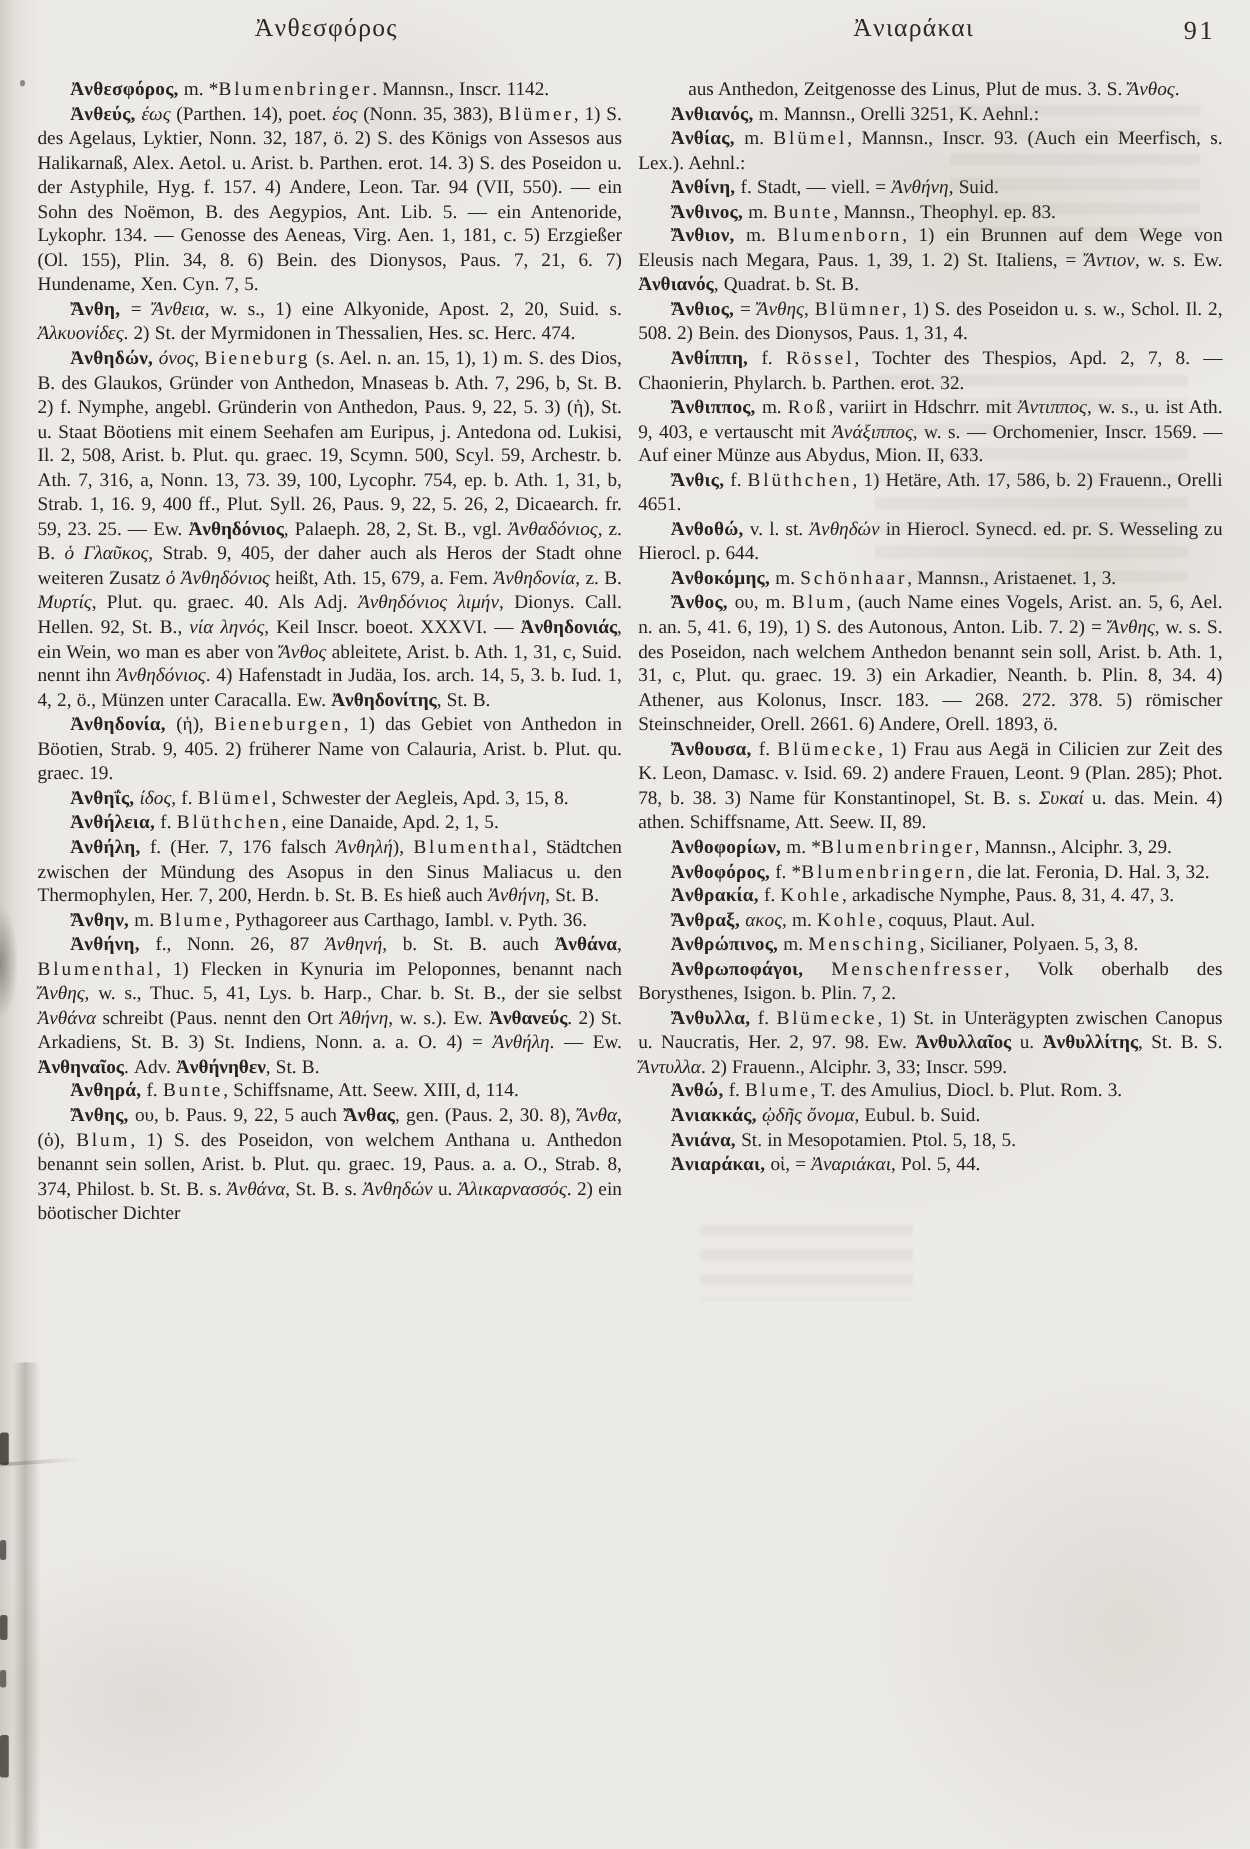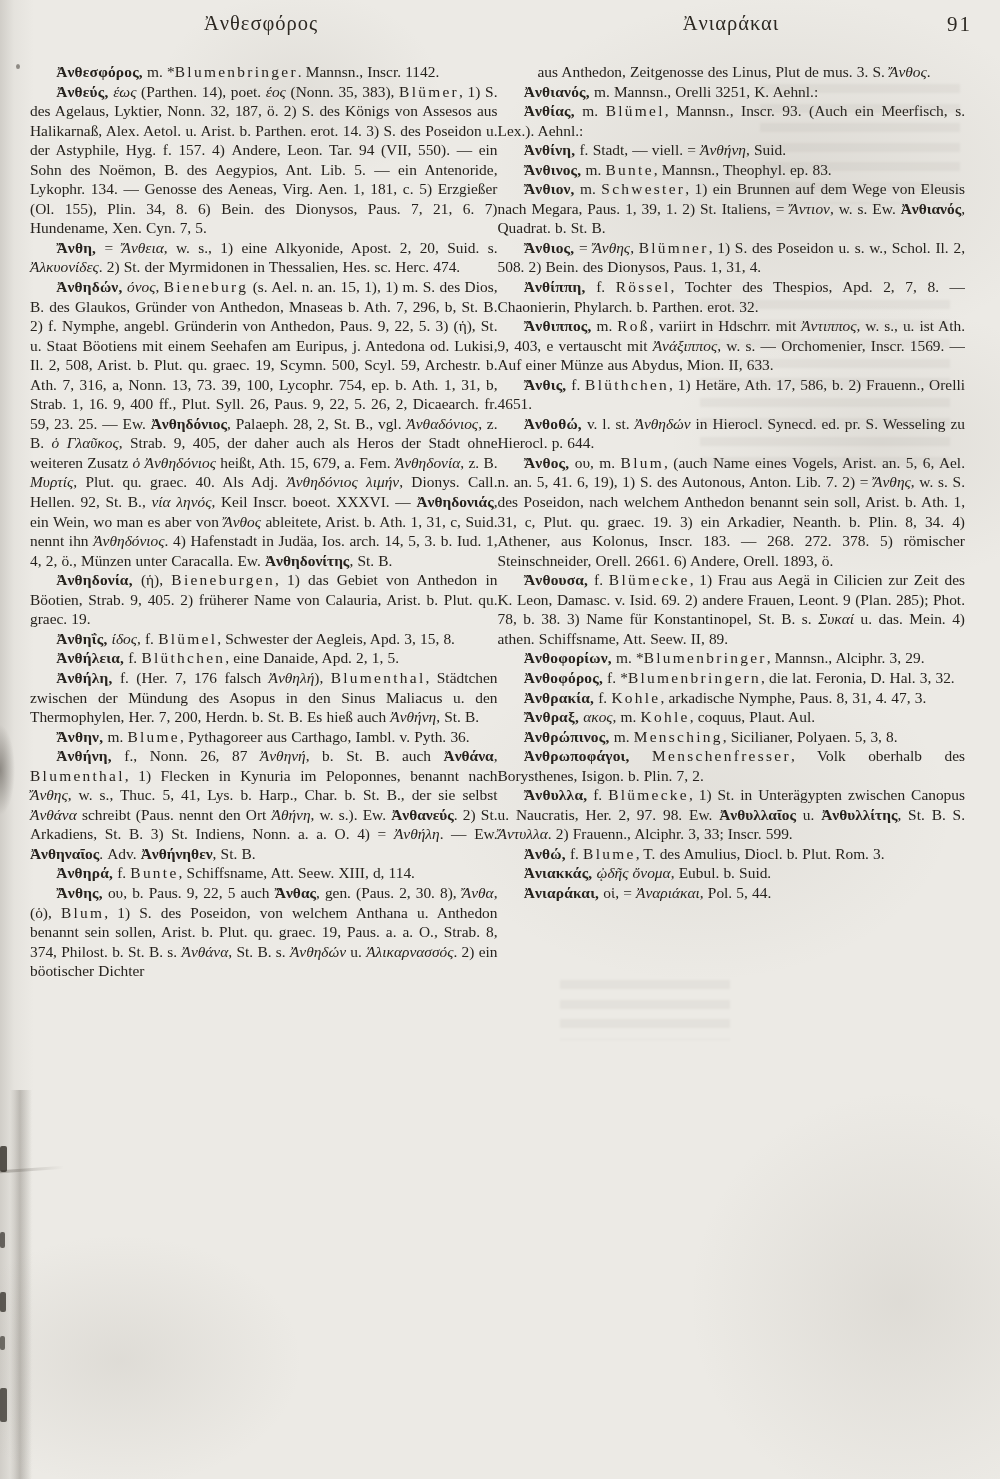--- a/index.html
+++ b/index.html
@@ -53,21 +53,21 @@
 
   
   .running-head { position: absolute; top: 12px; left: 0; width: 100%; height: 34px; font-size: 20.5px; color: #2c2822; }
   .rh-left  { position: absolute; left: 30px;  width: 462px; text-align: center; letter-spacing: 1px; }
   .rh-right { position: absolute; left: 505px; width: 452px; text-align: center; letter-spacing: 1px; }
   .rh-page  { position: absolute; right: 28px; top: 0; font-size: 21px; letter-spacing: 2px; }
 
   
   .columns {
     position: absolute; top: 62px; left: 30px; right: 22px; bottom: 0;
-    display: flex; 
+    display: flex; gap: 13px;
   }
   .col { width: calc(50% - 6.5px); }
   p.entry {
     margin: 0; padding: 0;
     font-size: 15.4px; line-height: 19.55px;
     text-align: justify;
     text-indent: 1.7em;
     word-spacing: 0.02em;
   }
   p.entry.cont { text-indent: 0; margin-left: 40px; }
@@ -101,37 +101,39 @@
         <p class="entry"><span class="hw">Ἀνθήνη,</span> f., Nonn. 26, 87 <span class="it">Ἀνθηνή</span>, b. St. B. auch <span class="bd">Ἀνθάνα</span>, <span class="sp">Blumenthal</span>, 1) Flecken in Kynuria im Peloponnes, benannt nach <span class="it">Ἄνθης</span>, w. s., Thuc. 5, 41, Lys. b. Harp., Char. b. St. B., der sie selbst <span class="it">Ἀνθάνα</span> schreibt (Paus. nennt den Ort <span class="it">Ἀθήνη</span>, w. s.). Ew. <span class="bd">Ἀνθανεύς</span>. 2) St. Arkadiens, St. B. 3) St. Indiens, Nonn. a. a. O. 4) = <span class="it">Ἀνθήλη</span>. — Ew. <span class="bd">Ἀνθηναῖος</span>. Adv. <span class="bd">Ἀνθήνηθεν</span>, St. B.</p>
         <p class="entry"><span class="hw">Ἀνθηρά,</span> f. <span class="sp">Bunte</span>, Schiffsname, Att. Seew. XIII, d, 114.</p>
         <p class="entry"><span class="hw">Ἄνθης,</span> ου, b. Paus. 9, 22, 5 auch <span class="bd">Ἄνθας</span>, gen. (Paus. 2, 30. 8), <span class="it">Ἄνθα</span>, (ὁ), <span class="sp">Blum</span>, 1) S. des Poseidon, von welchem Anthana u. Anthedon benannt sein sollen, Arist. b. Plut. qu. graec. 19, Paus. a. a. O., Strab. 8, 374, Philost. b. St. B. s. <span class="it">Ἀνθάνα</span>, St. B. s. <span class="it">Ἀνθηδών</span> u. <span class="it">Ἁλικαρνασσός</span>. 2) ein böotischer Dichter</p>
       </div>
     <div class="col">
         <p class="entry cont">aus Anthedon, Zeitgenosse des Linus, Plut de mus. 3. S. <span class="it">Ἄνθος</span>.</p>
         <p class="entry"><span class="hw">Ἀνθιανός,</span> m. Mannsn., Orelli 3251, K. Aehnl.:</p>
         <p class="entry"><span class="hw">Ἀνθίας,</span> m. <span class="sp">Blümel</span>, Mannsn., Inscr. 93. (Auch ein Meerfisch, s. Lex.). Aehnl.:</p>
         <p class="entry"><span class="hw">Ἀνθίνη,</span> f. Stadt, — viell. = <span class="it">Ἀνθήνη</span>, Suid.</p>
         <p class="entry"><span class="hw">Ἄνθινος,</span> m. <span class="sp">Bunte</span>, Mannsn., Theophyl. ep. 83.</p>
-        <p class="entry"><span class="hw">Ἄνθιον,</span> m. <span class="sp">Schwester</span>, 1) ein Brunnen auf dem Wege von Eleusis nach Megara, Paus. 1, 39, 1. 2) St. Italiens, = <span class="it">Ἄντιον</span>, w. s. Ew. <span class="bd">Ἀνθιανός</span>, Quadrat. b. St. B.</p>
+        <p class="entry"><span class="hw">Ἄνθιον,</span> m. <span class="sp">Blumenborn</span>, 1) ein Brunnen auf dem Wege von Eleusis nach Megara, Paus. 1, 39, 1. 2) St. Italiens, = <span class="it">Ἄντιον</span>, w. s. Ew. <span class="bd">Ἀνθιανός</span>, Quadrat. b. St. B.</p>
         <p class="entry"><span class="hw">Ἄνθιος,</span> = <span class="it">Ἄνθης</span>, <span class="sp">Blümner</span>, 1) S. des Poseidon u. s. w., Schol. Il. 2, 508. 2) Bein. des Dionysos, Paus. 1, 31, 4.</p>
         <p class="entry"><span class="hw">Ἀνθίππη,</span> f. <span class="sp">Rössel</span>, Tochter des Thespios, Apd. 2, 7, 8. — Chaonierin, Phylarch. b. Parthen. erot. 32.</p>
         <p class="entry"><span class="hw">Ἄνθιππος,</span> m. <span class="sp">Roß</span>, variirt in Hdschrr. mit <span class="it">Ἀντιππος</span>, w. s., u. ist Ath. 9, 403, e vertauscht mit <span class="it">Ἀνάξιππος</span>, w. s. — Orchomenier, Inscr. 1569. — Auf einer Münze aus Abydus, Mion. II, 633.</p>
         <p class="entry"><span class="hw">Ἄνθις,</span> f. <span class="sp">Blüthchen</span>, 1) Hetäre, Ath. 17, 586, b. 2) Frauenn., Orelli 4651.</p>
         <p class="entry"><span class="hw">Ἀνθοθώ,</span> v. l. st. <span class="it">Ἀνθηδών</span> in Hierocl. Synecd. ed. pr. S. Wesseling zu Hierocl. p. 644.</p>
+        <p class="entry"><span class="hw">Ἀνθοκόμης,</span> m. <span class="sp">Schönhaar</span>, Mannsn., Aristaenet. 1, 3.</p>
         <p class="entry"><span class="hw">Ἄνθος,</span> ου, m. <span class="sp">Blum</span>, (auch Name eines Vogels, Arist. an. 5, 6, Ael. n. an. 5, 41. 6, 19), 1) S. des Autonous, Anton. Lib. 7. 2) = <span class="it">Ἄνθης</span>, w. s. S. des Poseidon, nach welchem Anthedon benannt sein soll, Arist. b. Ath. 1, 31, c, Plut. qu. graec. 19. 3) ein Arkadier, Neanth. b. Plin. 8, 34. 4) Athener, aus Kolonus, Inscr. 183. — 268. 272. 378. 5) römischer Steinschneider, Orell. 2661. 6) Andere, Orell. 1893, ö.</p>
         <p class="entry"><span class="hw">Ἄνθουσα,</span> f. <span class="sp">Blümecke</span>, 1) Frau aus Aegä in Cilicien zur Zeit des K. Leon, Damasc. v. Isid. 69. 2) andere Frauen, Leont. 9 (Plan. 285); Phot. 78, b. 38. 3) Name für Konstantinopel, St. B. s. <span class="it">Συκαί</span> u. das. Mein. 4) athen. Schiffsname, Att. Seew. II, 89.</p>
         <p class="entry"><span class="hw">Ἀνθοφορίων,</span> m. *<span class="sp">Blumenbringer</span>, Mannsn., Alciphr. 3, 29.</p>
         <p class="entry"><span class="hw">Ἀνθοφόρος,</span> f. *<span class="sp">Blumenbringern</span>, die lat. Feronia, D. Hal. 3, 32.</p>
         <p class="entry"><span class="hw">Ἀνθρακία,</span> f. <span class="sp">Kohle</span>, arkadische Nymphe, Paus. 8, 31, 4. 47, 3.</p>
         <p class="entry"><span class="hw">Ἄνθραξ,</span> <span class="it">ακος</span>, m. <span class="sp">Kohle</span>, coquus, Plaut. Aul.</p>
         <p class="entry"><span class="hw">Ἀνθρώπινος,</span> m. <span class="sp">Mensching</span>, Sicilianer, Polyaen. 5, 3, 8.</p>
         <p class="entry"><span class="hw">Ἀνθρωποφάγοι,</span> <span class="sp">Menschenfresser</span>, Volk oberhalb des Borysthenes, Isigon. b. Plin. 7, 2.</p>
         <p class="entry"><span class="hw">Ἄνθυλλα,</span> f. <span class="sp">Blümecke</span>, 1) St. in Unterägypten zwischen Canopus u. Naucratis, Her. 2, 97. 98. Ew. <span class="bd">Ἀνθυλλαῖος</span> u. <span class="bd">Ἀνθυλλίτης</span>, St. B. S. <span class="it">Ἄντυλλα</span>. 2) Frauenn., Alciphr. 3, 33; Inscr. 599.</p>
         <p class="entry"><span class="hw">Ἀνθώ,</span> f. <span class="sp">Blume</span>, T. des Amulius, Diocl. b. Plut. Rom. 3.</p>
         <p class="entry"><span class="hw">Ἀνιακκάς,</span> <span class="it">ᾠδῆς ὄνομα</span>, Eubul. b. Suid.</p>
+        <p class="entry"><span class="hw">Ἀνιάνα,</span> St. in Mesopotamien. Ptol. 5, 18, 5.</p>
         <p class="entry"><span class="hw">Ἀνιαράκαι,</span> οἱ, = <span class="it">Ἀναριάκαι</span>, Pol. 5, 44.</p>
       </div>
   </div>
 
   <div class="artifact smudge-mid-left"></div>
   <div class="artifact gutter-low"></div>
   <div class="artifact crease"></div>
   <div class="artifact tick1"></div>
   <div class="artifact tick2"></div>
   <div class="artifact tick3"></div>

